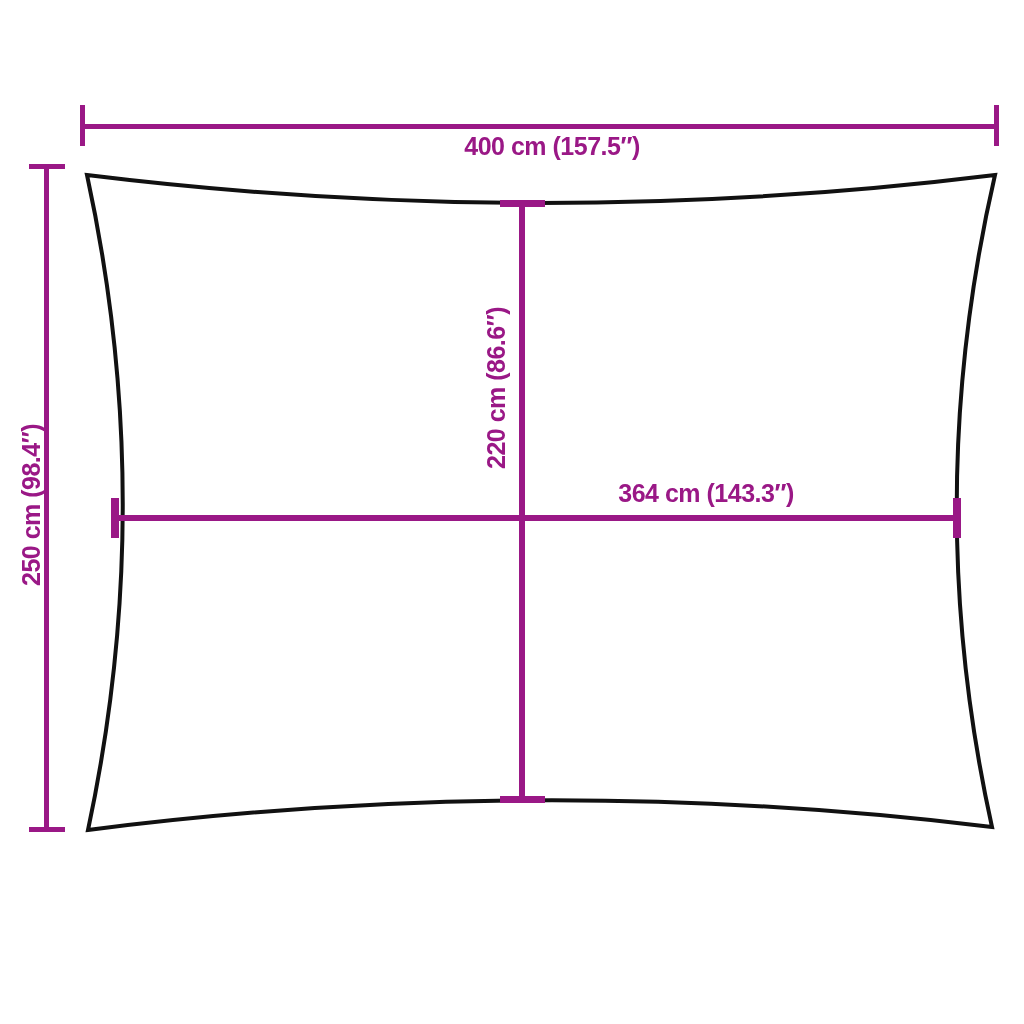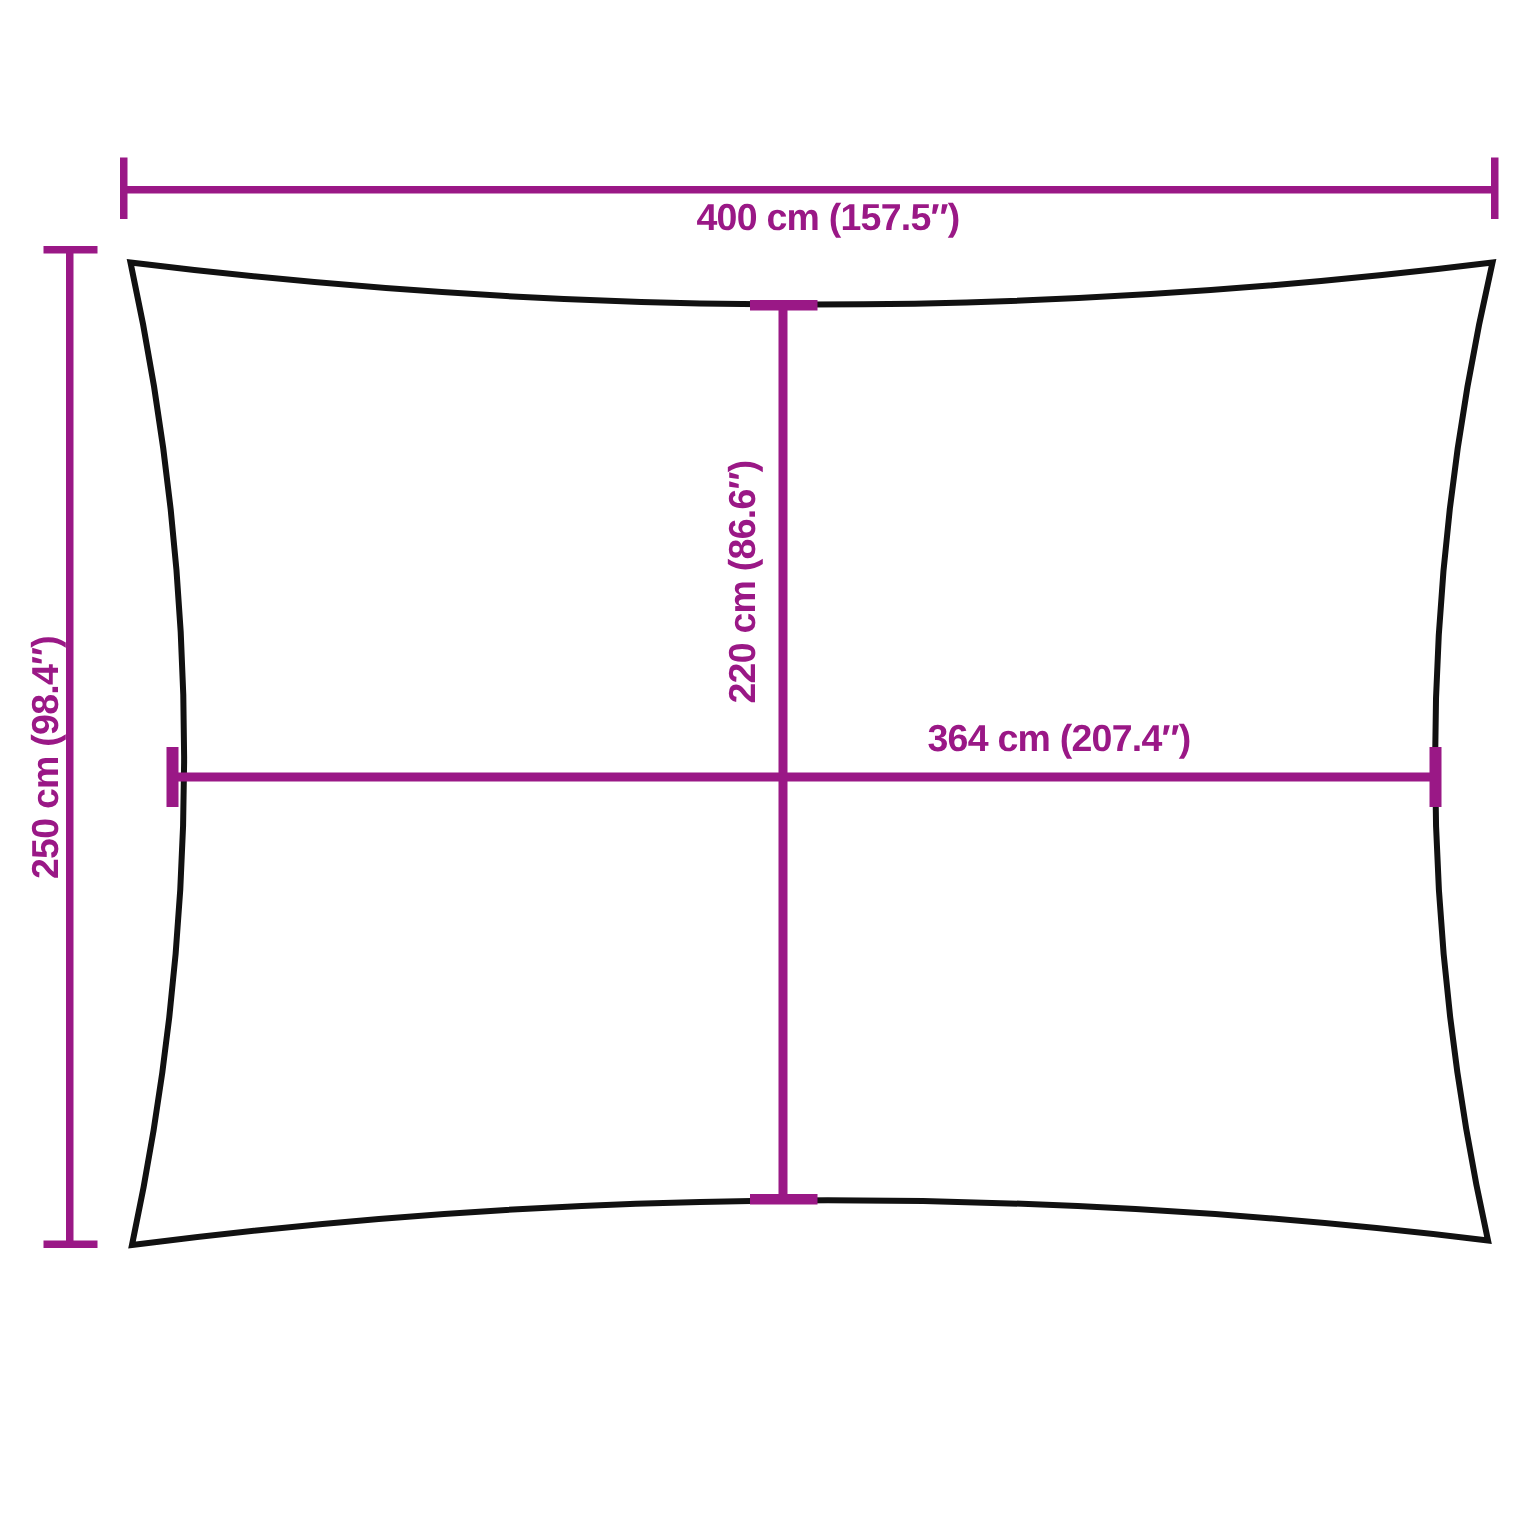--- a/index.html
+++ b/index.html
@@ -99,16 +99,16 @@
     <div class="dline iv-line"></div>
     <div class="dline iv-tick-top"></div>
     <div class="dline iv-tick-bottom"></div>
     <div class="dim-label rot" style="left:496px; top:388px;">220 cm (86.6″)</div>
   </div>
 
   <div>
     <div class="dline ih-line"></div>
     <div class="dline ih-tick-left"></div>
     <div class="dline ih-tick-right"></div>
-    <div class="dim-label" style="left:706px; top:493px;">364 cm (207.4″)</div>
+    <div class="dim-label" style="left:706px; top:493px;">364 cm (143.3″)</div>
   </div>
 
 </div>
 
 </body></html>

